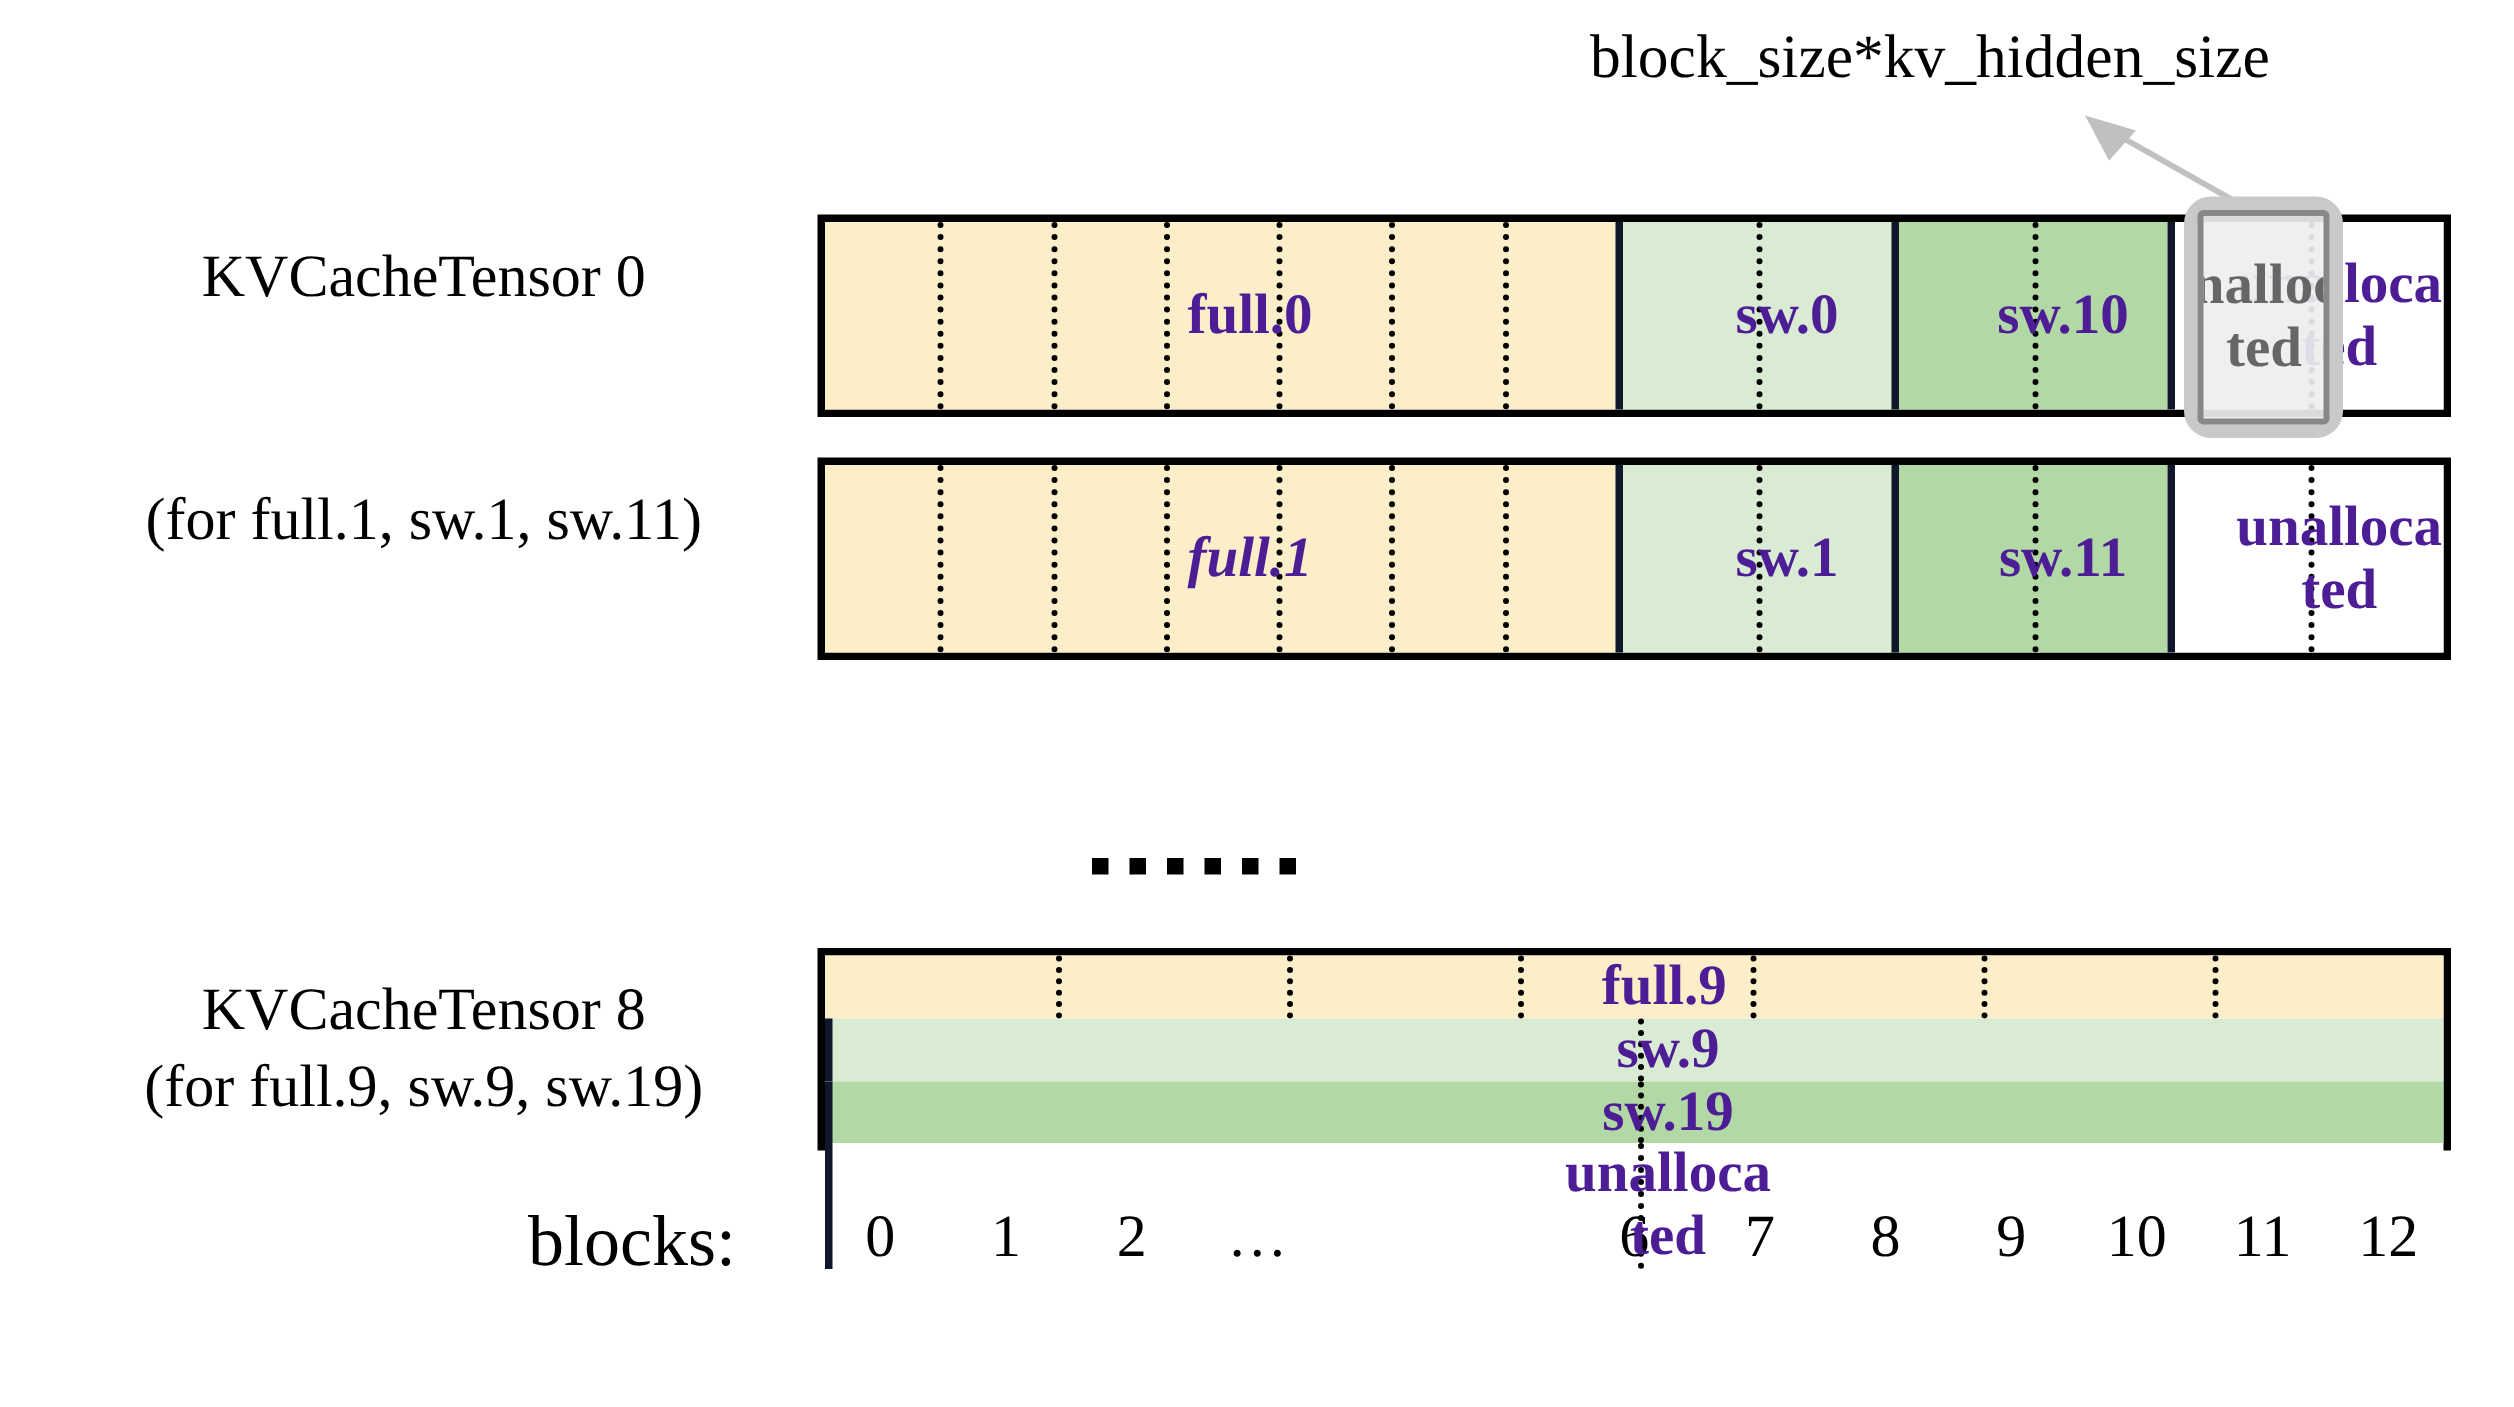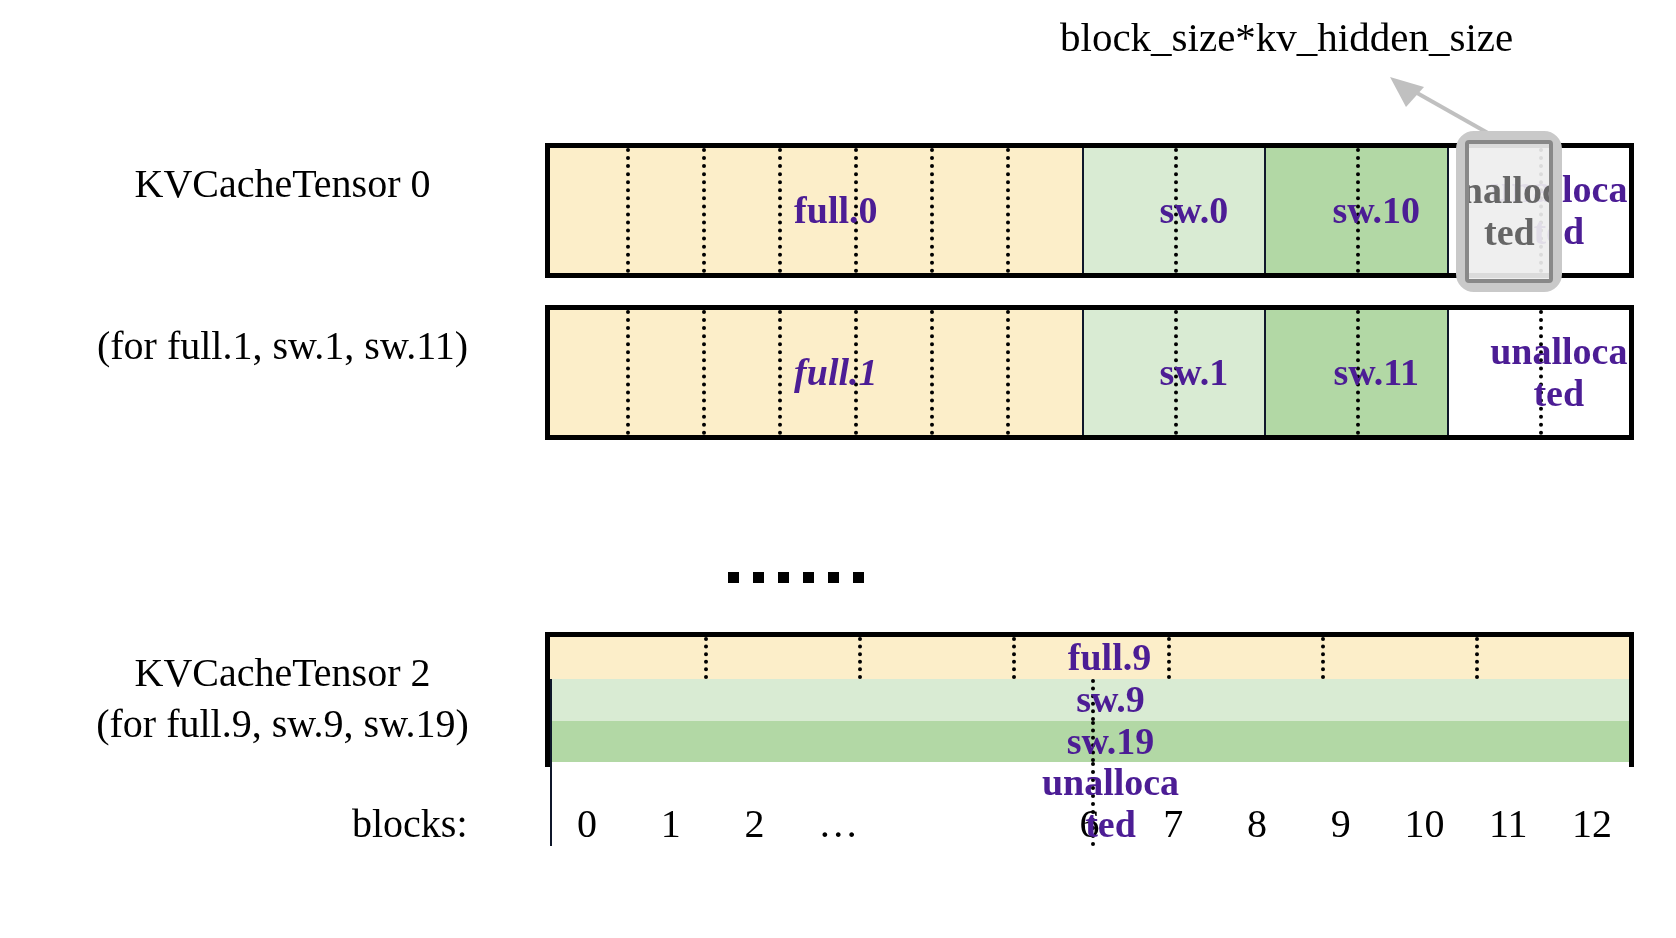--- a/index.html
+++ b/index.html
@@ -64,21 +64,21 @@
     align-items: center;
     justify-content: center;
     font-weight: bold;
     font-size: 38px;
     color: #4c1d95;
     text-align: center;
     line-height: 1.1;
     overflow: visible;
     padding-left: 40px;
   }
-  .seg + .seg { border-left: 2px solid #0f172a; }
+  .seg + .seg { border-left: 5px solid #0f172a; }
   .seg-label { position: relative; z-index: 3; white-space: pre-line; }
 
   
   .dots {
     position: absolute;
     top: 0;
     bottom: 0;
     left: 0;
     right: 0;
     z-index: 1;
@@ -103,21 +103,21 @@
   .ellipsis span {
     display: block;
     width: 11px;
     height: 11px;
     background: #000000;
   }
 
   
   .axis-title {
     position: absolute;
-    font-size: 40px;
+    font-size: 48px;
     color: #000;
     white-space: nowrap;
   }
   .axis-tick {
     position: absolute;
     font-size: 40px;
     color: #000;
     text-align: center;
     transform: translateX(-50%);
     white-space: nowrap;
@@ -227,21 +227,21 @@
         </div>
         <div class="seg" style="flex: 2 0 0px; background: rgb(255, 255, 255);">
           <div class="dots">
             <i style="left: 50%;"></i>
           </div>
           <span class="seg-label">unalloca
 ted</span>
         </div>
       </div>
       <div class="row-label" style="left: 30px; width: 505px; top: 646.5px;">
-        <span class="l1">KVCacheTensor 2</span>
+        <span class="l1">KVCacheTensor 8</span>
         <span class="l2">(for full.9, sw.9, sw.19)</span>
       </div>
       <div class="bar" style="left: 545px; top: 632px; width: 1089px; height: 135px; flex-direction: column;">
         <div class="seg" style="flex: 7 0 0px; background: rgb(252, 238, 201);">
           <div class="dots">
             <i style="left: 14.2857%;"></i>
             <i style="left: 28.5714%;"></i>
             <i style="left: 42.8571%;"></i>
             <i style="left: 57.1429%;"></i>
             <i style="left: 71.4286%;"></i>

